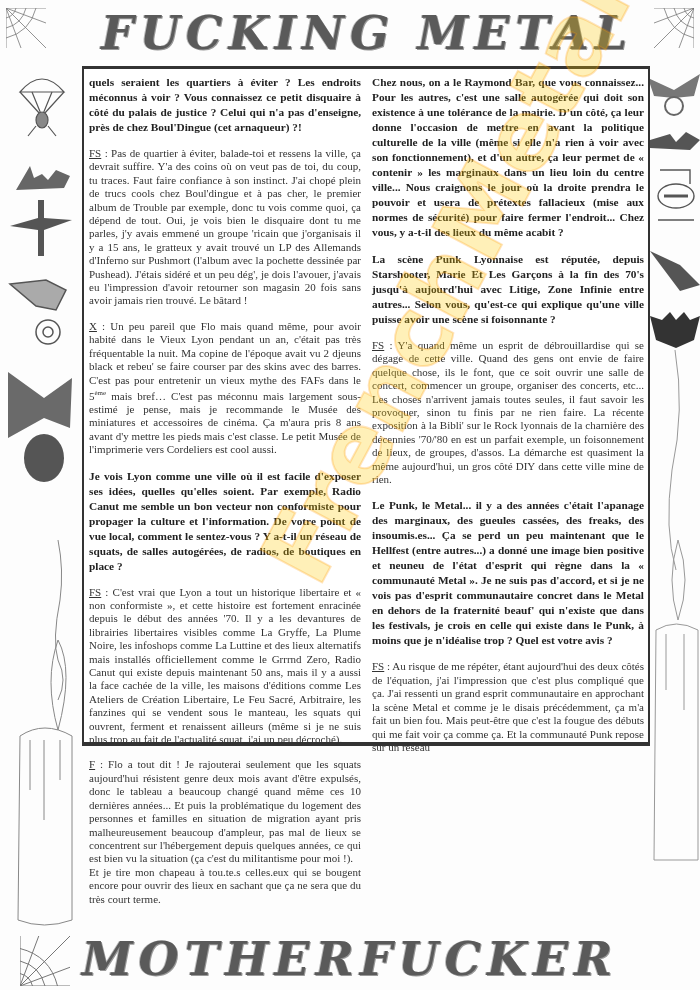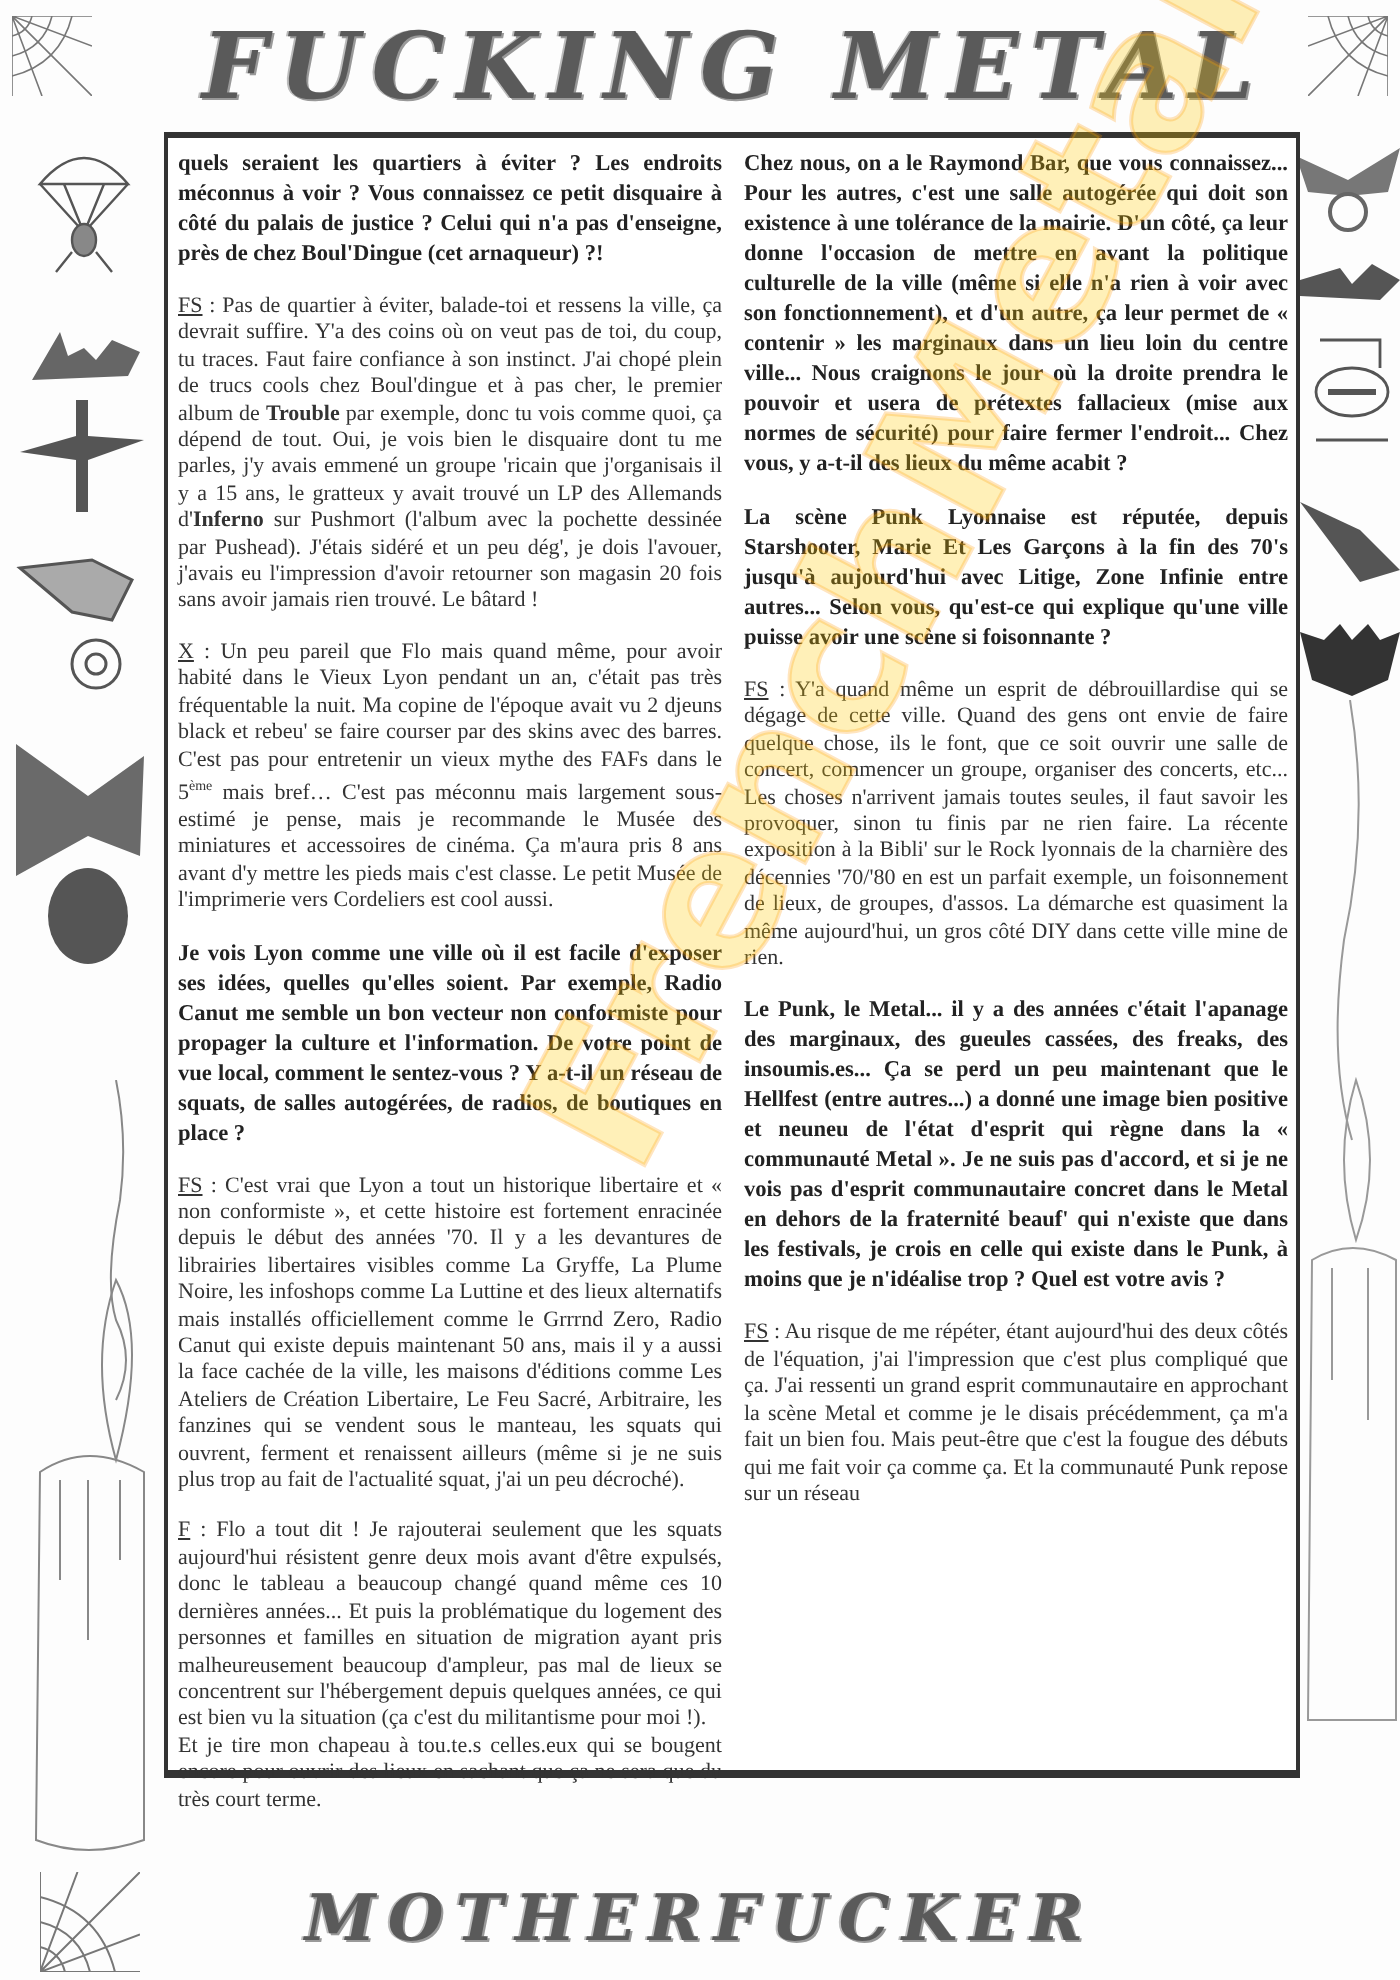--- a/index.html
+++ b/index.html
@@ -2,33 +2,33 @@
 <html><head>
 <meta charset="utf-8">
 <style>
   html, body { margin:0; padding:0; }
   body { width:700px; height:990px; background:#fdfdfd; position:relative; overflow:hidden;
          font-family:"DejaVu Serif","Liberation Serif",serif; color:#2a2a2a; }
   .banner { position:absolute; left:0; width:700px; text-align:center;
             font-family:"DejaVu Serif",serif; font-weight:bold; color:#5a5a5a;
             letter-spacing:6px; text-shadow:1px 1px 0 #999, -1px 0 0 #bbb; font-style:italic; }
   .banner.top { top:4px; height:58px; font-size:46px; line-height:58px;padding-left:17px; }
-  .banner.bottom { top:930px; height:58px; font-size:32px; line-height:58px; }
+  .banner.bottom { top:930px; height:58px; font-size:46px; line-height:58px; }
   .web { position:absolute; width:40px; height:40px; }
   .web svg { width:100%; height:100%; }
-  .frame { position:absolute; left:82px; top:66px; width:568px; height:823px;
+  .frame { position:absolute; left:82px; top:66px; width:568px; height:680px;
            border:2px solid #333; border-top-width:3px; border-bottom-width:4px; background:#fff;
            box-sizing:border-box; }
   .col { position:absolute; top:6px; font-size:10.2px; line-height:13.4px; text-align:justify; }
   .col.left { left:5px; width:272px; }
   .col.right { left:288px; width:272px; }
   .q { font-weight:bold; font-family:"Liberation Serif",serif; font-size:11.3px; line-height:15px; margin:0 0 12px 0; color:#222; }
   .a { margin:0 0 12px 0; font-family:"Liberation Serif",serif; font-size:11px; line-height:13.4px; color:#333; }
   .spk { text-decoration:underline; }
-  .a b { font-weight:bold; }
+  .a b { font-weight:normal; }
   sup { font-size:7px; }
   .side { position:absolute; }
   .side svg { width:100%; height:100%; }
   .watermark { position:absolute; left:220px; top:150px; width:260px; height:620px; pointer-events:none;
                transform:rotate(-62deg); transform-origin:center; font-family:"DejaVu Sans",sans-serif;
                font-weight:bold; font-size:96px; color:rgba(255,200,0,0.28); white-space:nowrap;
                line-height:620px; text-align:center; -webkit-text-stroke:2px rgba(255,150,0,0.25); }
   .page-num { position:absolute; left:668px; top:946px; width:26px; height:26px; border:1.5px solid #333;
               border-radius:50%; text-align:center; line-height:26px; font-size:12px; background:#fff;
               font-family:"DejaVu Serif",serif;margin-left:48px; }

